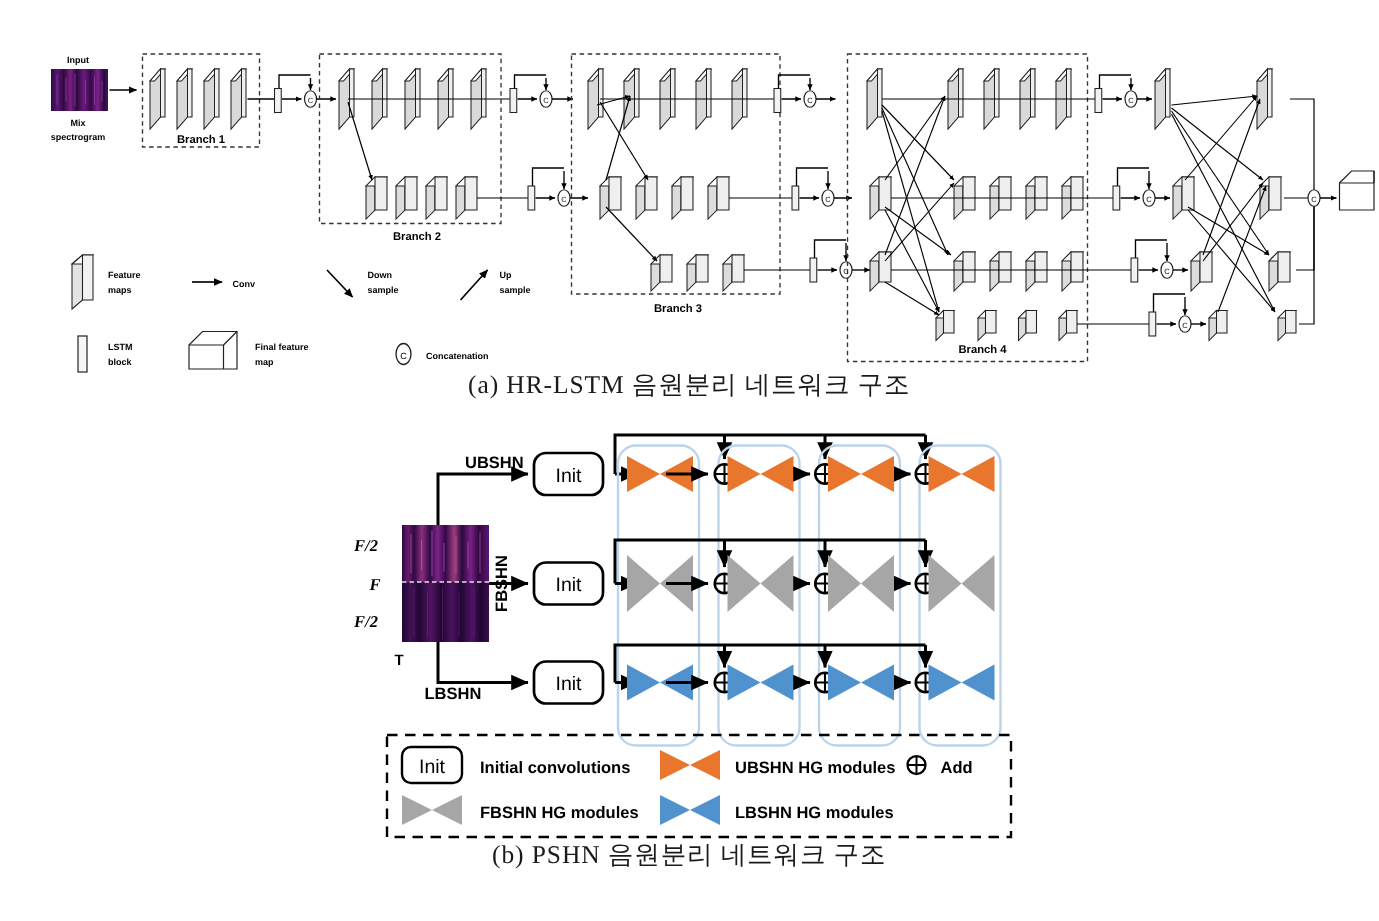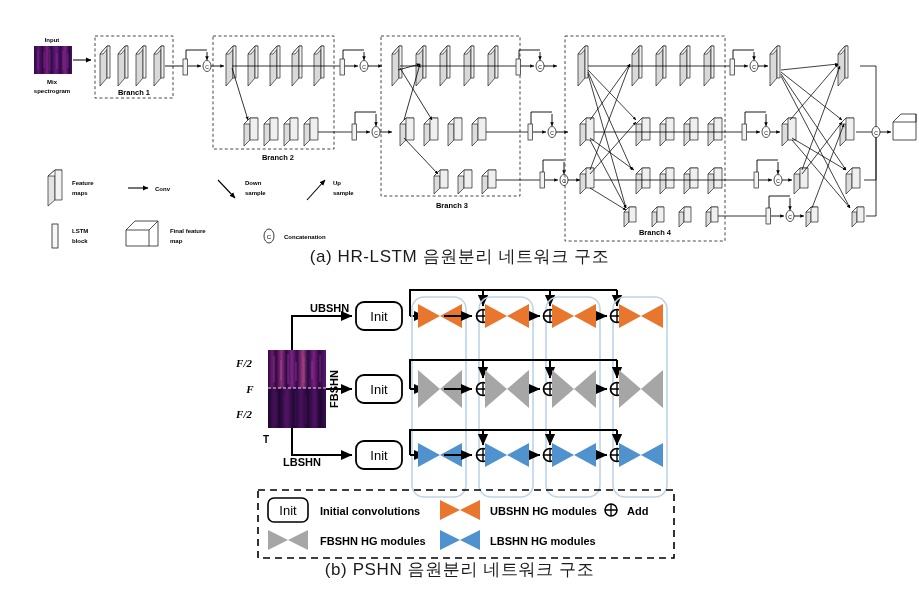--- a/index.html
+++ b/index.html
@@ -6,21 +6,21 @@
   html,body{margin:0;padding:0;background:#ffffff;}
   body{
     width:919px;height:614px;position:relative;overflow:hidden;
     font-family:"Liberation Sans", sans-serif;color:#111;
   }
   .fig{position:absolute;}
 
   
   .caption{
     position:absolute;left:0;width:919px;text-align:center;
-    font-family:Liberation Sans, sans-serif;font-size:17px;color:#1a1a1a;
+    font-family:Liberation Serif, serif;font-size:17px;color:#1a1a1a;
     letter-spacing:.6px;white-space:nowrap;
   }
   #caption-a{top:245px;}
   #caption-b{top:558px;}
 
   
   #fig-a{left:0;top:0;width:919px;height:240px;margin-top:28px;}
   #fig-a svg{display:block;}
 
   

